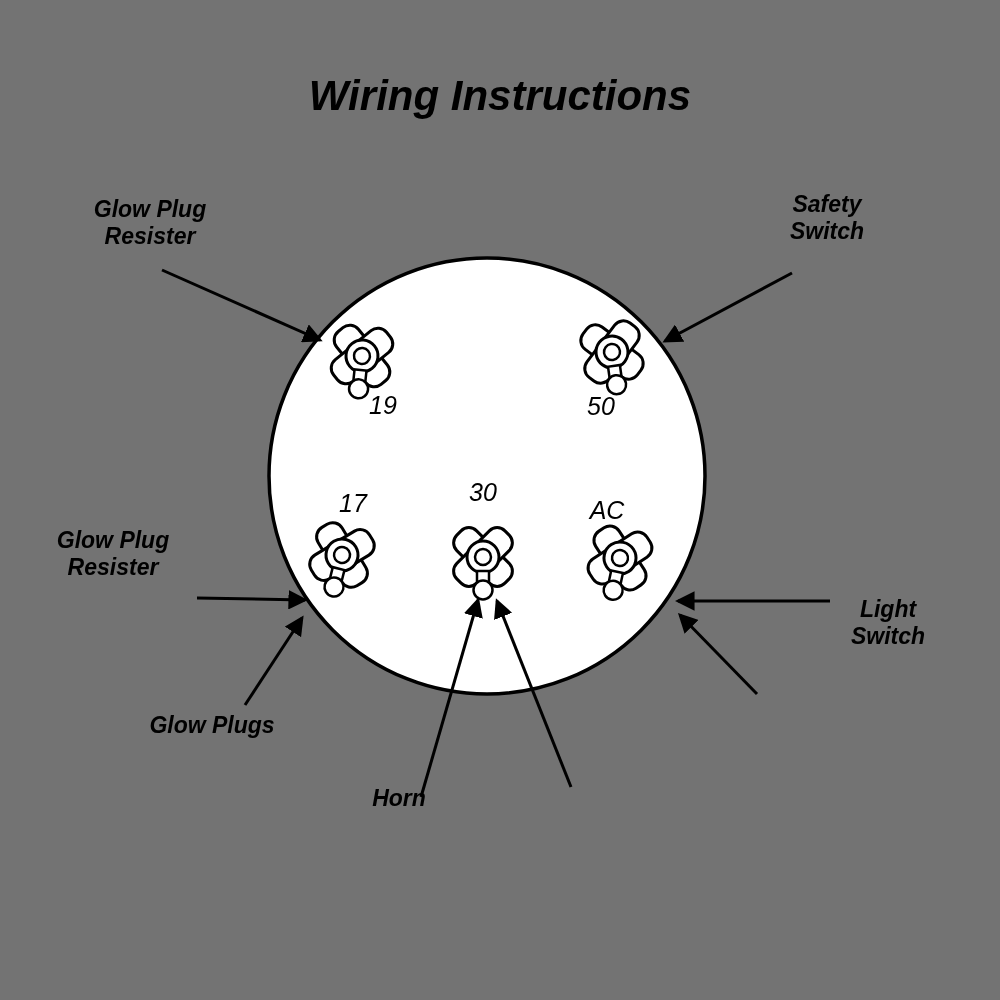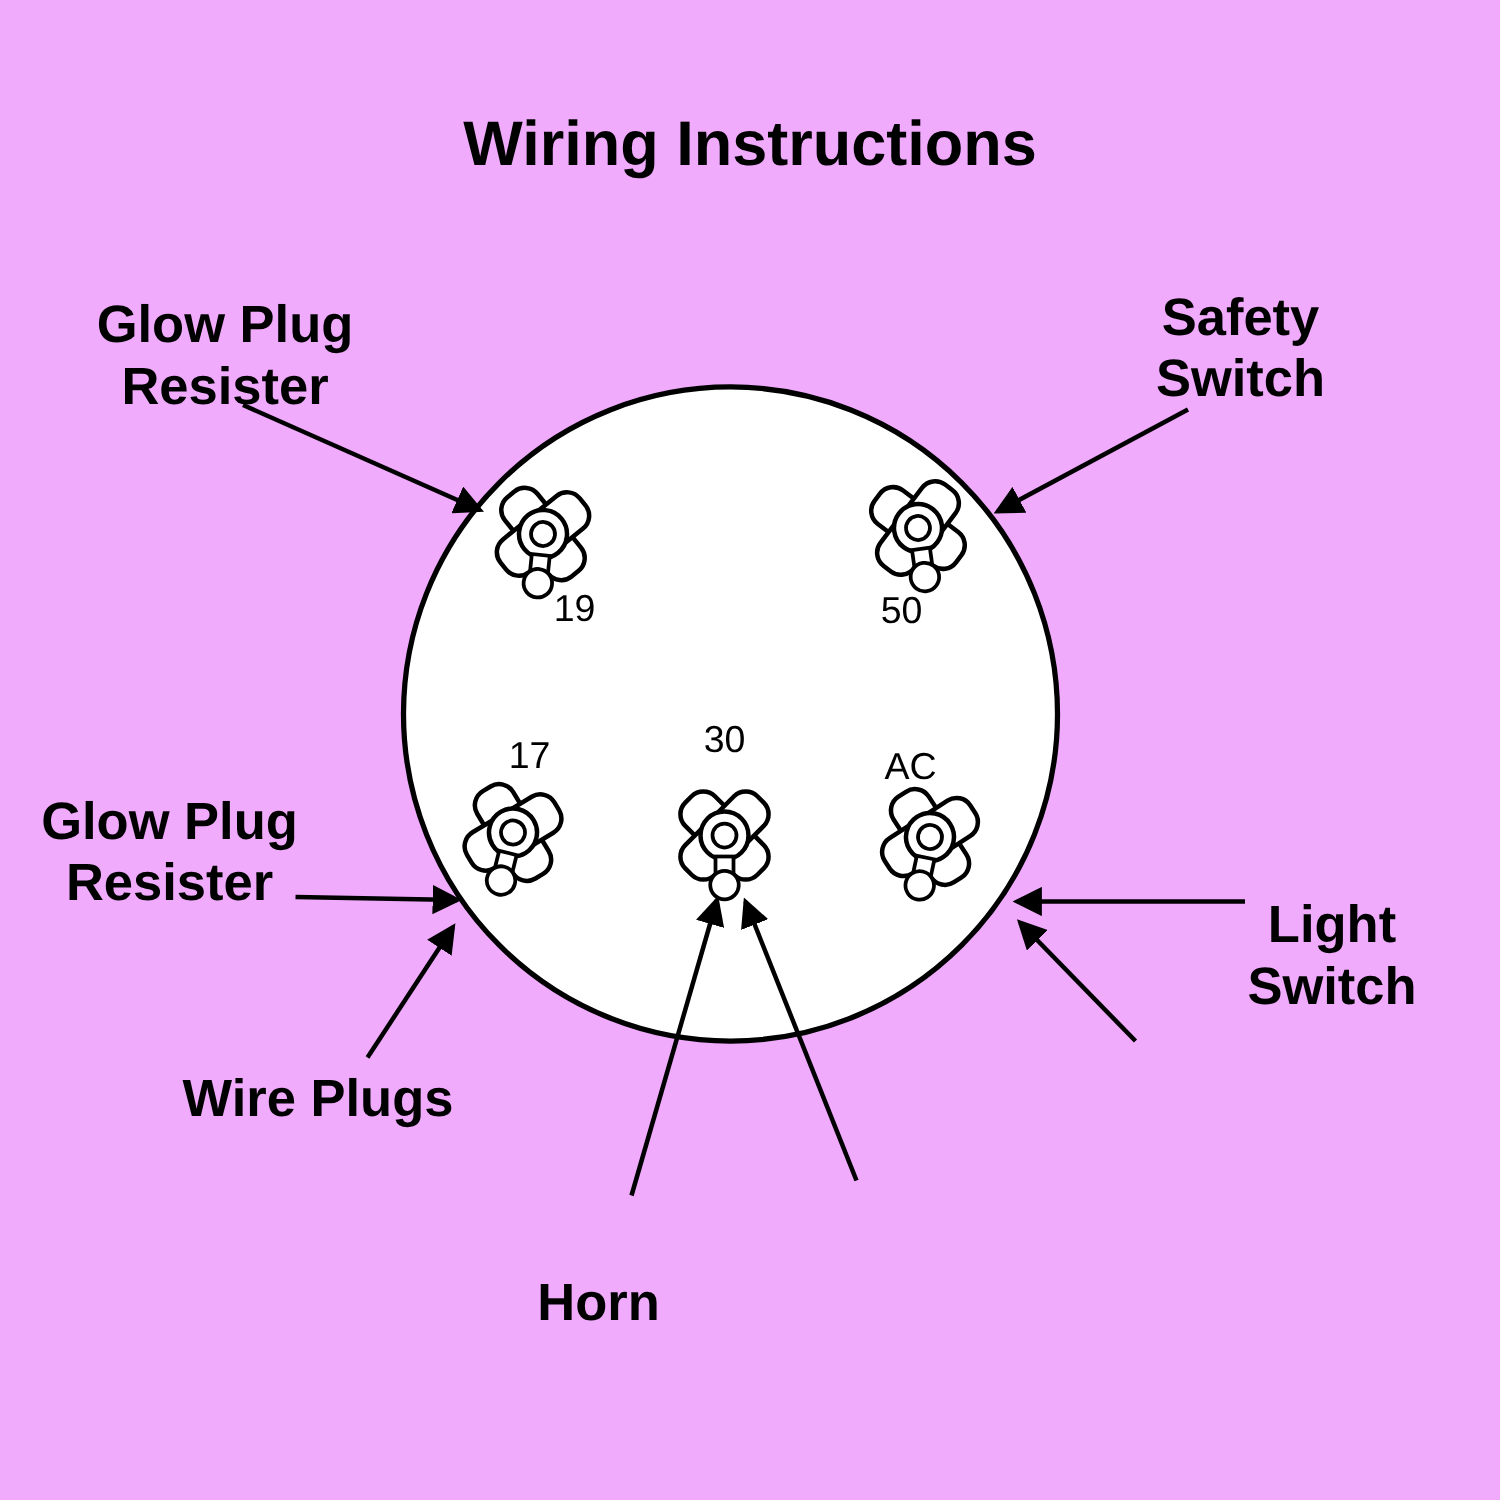--- a/index.html
+++ b/index.html
@@ -4,49 +4,50 @@
 <style>
   html, body {
     margin: 0;
     padding: 0;
     background: #ffffff;
   }
   .page {
     position: relative;
     width: 1000px;
     height: 1000px;
-    background: #f0abfc;
+    background: #737373;
     color: #000000;
     font-family: "Liberation Sans", sans-serif;
     overflow: hidden;
+    font-style: italic;
   }
   .title {
     position: absolute;
     top: 72px;
     left: 0;
     width: 100%;
     text-align: center;
     font-size: 42px;
     font-weight: bold;
   }
   .lbl {
     position: absolute;
-    font-size: 35px;
+    font-size: 23px;
     font-weight: bold;
     text-align: center;
     line-height: 1.18;
     white-space: pre-line;
   }
   .lbl-glow-plug-resister-top { top: 196px; left: 40px;  width: 220px; }
   .lbl-safety-switch          { top: 191px; left: 737px; width: 180px; }
   .lbl-glow-plug-resister-left{ top: 527px; left: 8px;   width: 210px; }
   .lbl-glow-plugs             { top: 712px; left: 97px;  width: 230px; }
   .lbl-light-switch           { top: 596px; left: 798px; width: 180px; }
   .lbl-accessories            { top: 689px; left: 695px; width: 300px; }
-  .lbl-horn                   { top: 848px; left: 329px; width: 140px; text-align: center; }
+  .lbl-horn                   { top: 785px; left: 329px; width: 140px; text-align: center; }
   .lbl-hot-wire               { top: 806px; left: 530px; width: 180px; }
   svg.diagram {
     position: absolute;
     top: 0;
     left: 0;
   }
   svg text {
     font-family: "Liberation Sans", sans-serif;
     font-size: 25px;
     fill: #000000;
@@ -100,21 +101,21 @@
 
   <div class="lbl lbl-glow-plug-resister-top">Glow Plug
 Resister</div>
 
   <div class="lbl lbl-safety-switch">Safety
 Switch</div>
 
   <div class="lbl lbl-glow-plug-resister-left">Glow Plug
 Resister</div>
 
-  <div class="lbl lbl-glow-plugs">Wire Plugs</div>
+  <div class="lbl lbl-glow-plugs">Glow Plugs</div>
 
   <div class="lbl lbl-light-switch">Light
 Switch</div>
 
 
   <div class="lbl lbl-horn">Horn</div>
 
 
 </div>
 

